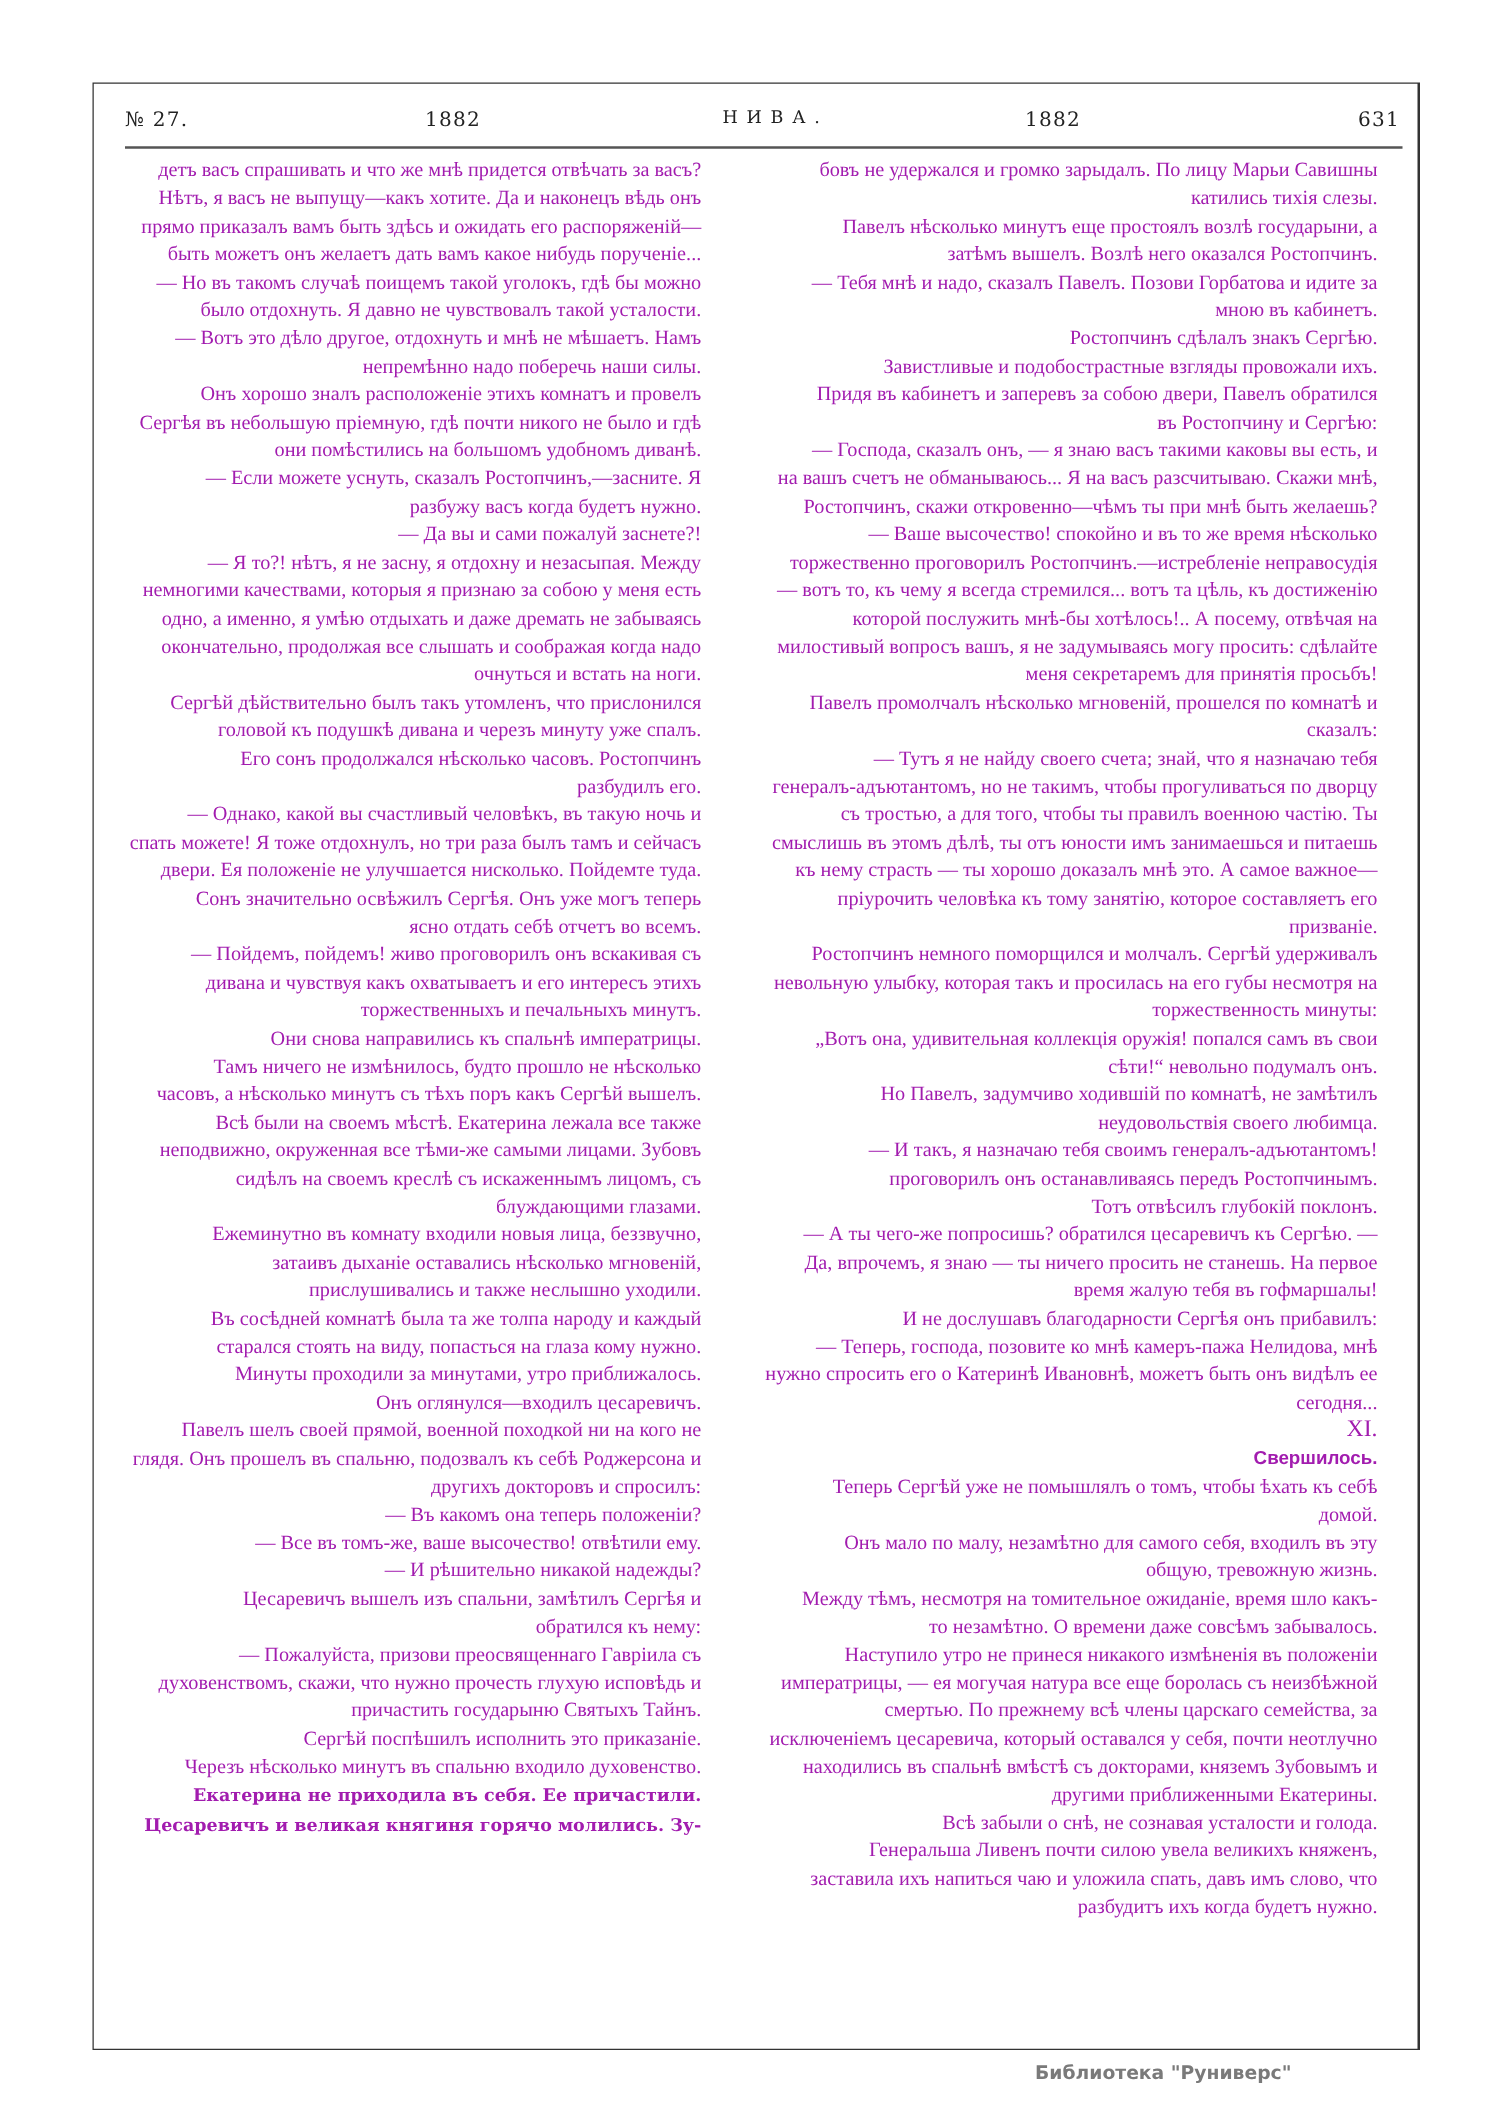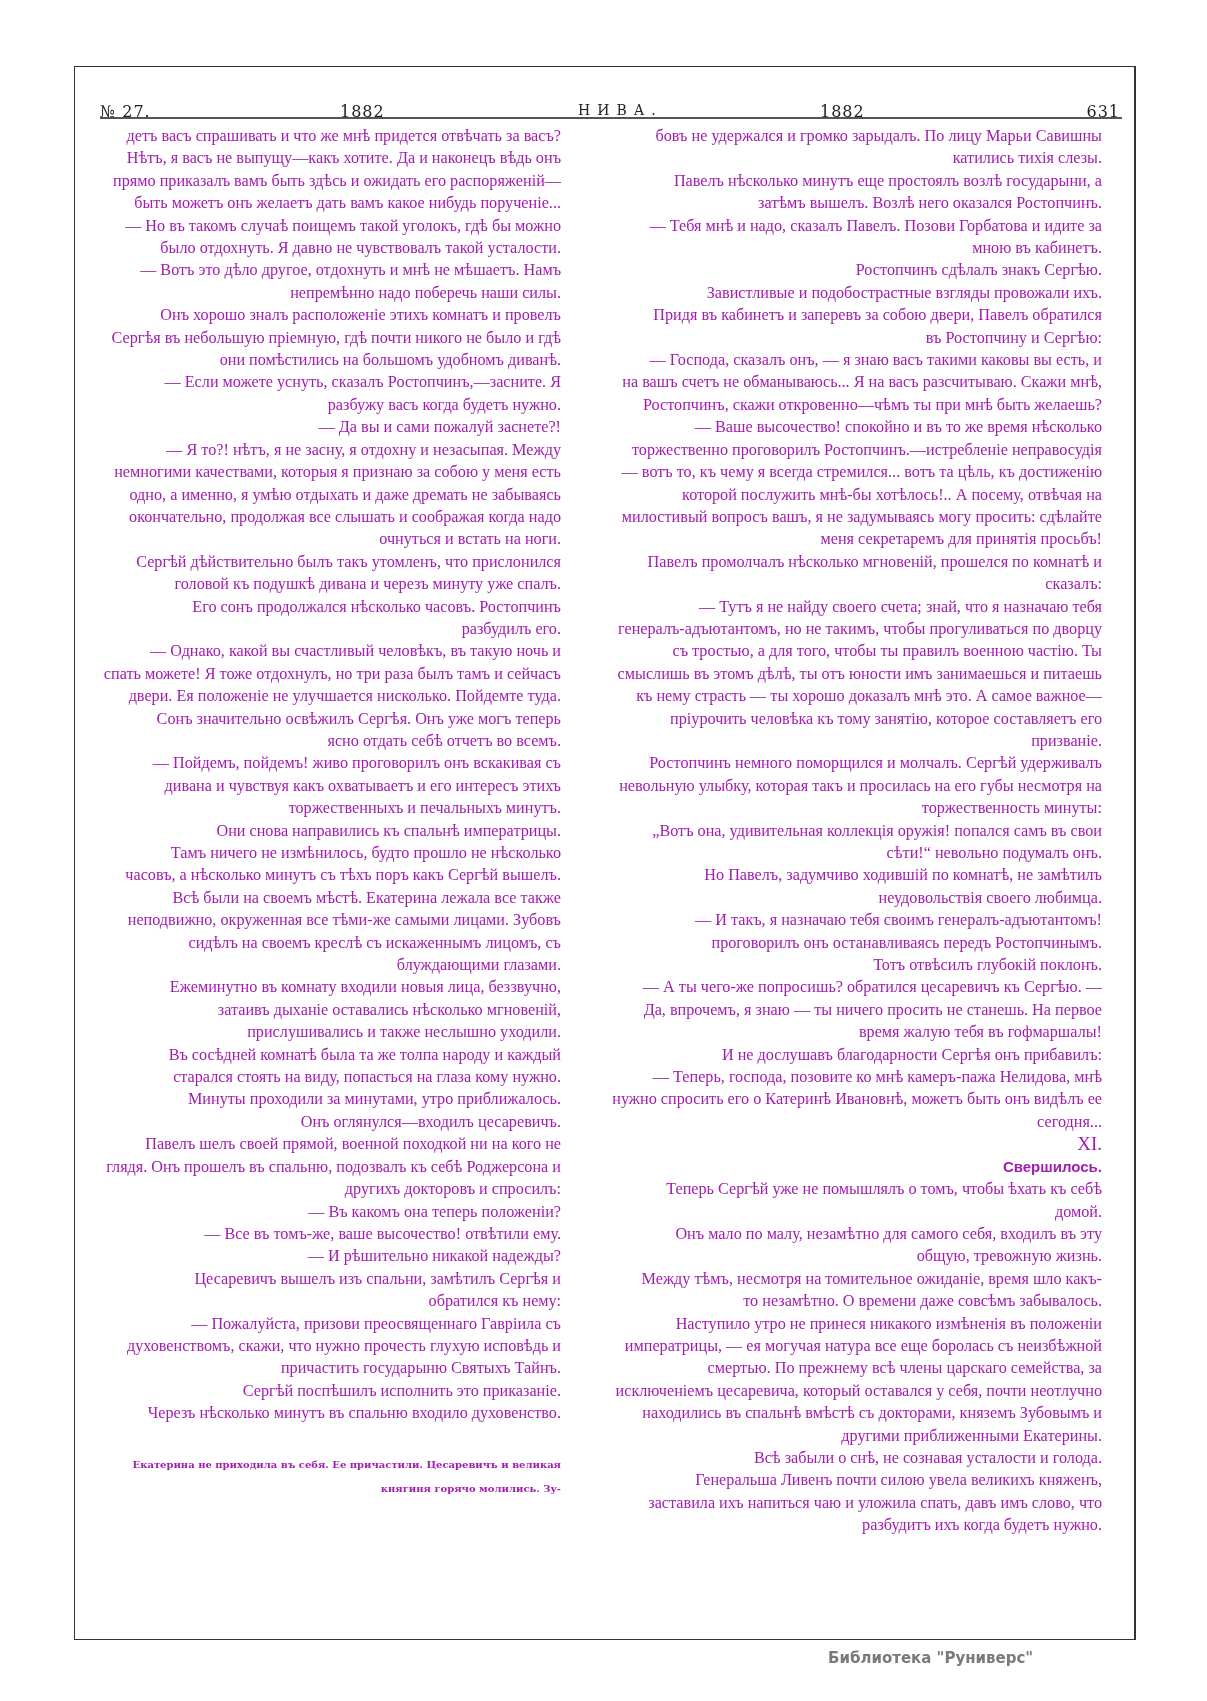--- a/index.html
+++ b/index.html
@@ -6,40 +6,40 @@
   body { width:1207px; height:1701px; position:relative; overflow:hidden; }
   .frame {
     position:absolute; left:74px; top:66px; width:1062px; height:1574px;
     border:1.5px solid #333; box-sizing:border-box;
     border-right-width:2px;
   }
   .header {
     position:absolute; left:100px; top:80px; width:1020px; height:32px;
     font-family:"DejaVu Serif", serif; font-size:16px; color:#222;
   }
-  .header span { position:absolute; top:22px; letter-spacing:1px; }
+  .header span { position:absolute; top:6px; letter-spacing:1px; }
   .h-num { left:0; }
   .h-year1 { left:240px; }
   .h-title { left:478px; letter-spacing:7px !important; font-size:14px; }
   .h-year2 { left:720px; }
   .h-page { right:0; }
   .header-rule {
     position:absolute; left:100px; top:117px; width:1022px; height:2px; background:#555;
   }
   .col {
     position:absolute; top:125px;
     font-family:"Liberation Serif", "DejaVu Serif", serif;
     font-size:16.2px; line-height:22.4px; color:#a21caf;
     text-align:justify;
   }
   .col-left { left:99px; width:462px; }
   .col-right { left:612px; width:490px; }
   .col p { margin:0; text-indent:26px;text-align:right; }
   .col p.cont { text-indent:0; }
-  .col p.bold { font-family:"DejaVu Serif", serif; font-weight:bold; font-size:10px; line-height:24px;margin-top:28px; }
+  .col p.bold { font-family:"DejaVu Serif", serif; font-weight:bold; font-size:14px; line-height:24px; }
   .chapter-num { text-align:center; font-size:19px; margin:6px 0 2px 0; text-indent:0 !important; }
   .chapter-title { text-align:center; font-family:"Liberation Sans", sans-serif; font-weight:bold; font-size:15px; margin:0 0 8px 0; text-indent:0 !important; }
   .watermark {
     position:absolute; left:828px; top:1649px;
     font-family:"DejaVu Sans", sans-serif; font-weight:bold; font-size:15px; color:#7a7a7a;
   }
 </style>
 </head>
 <body>
 

